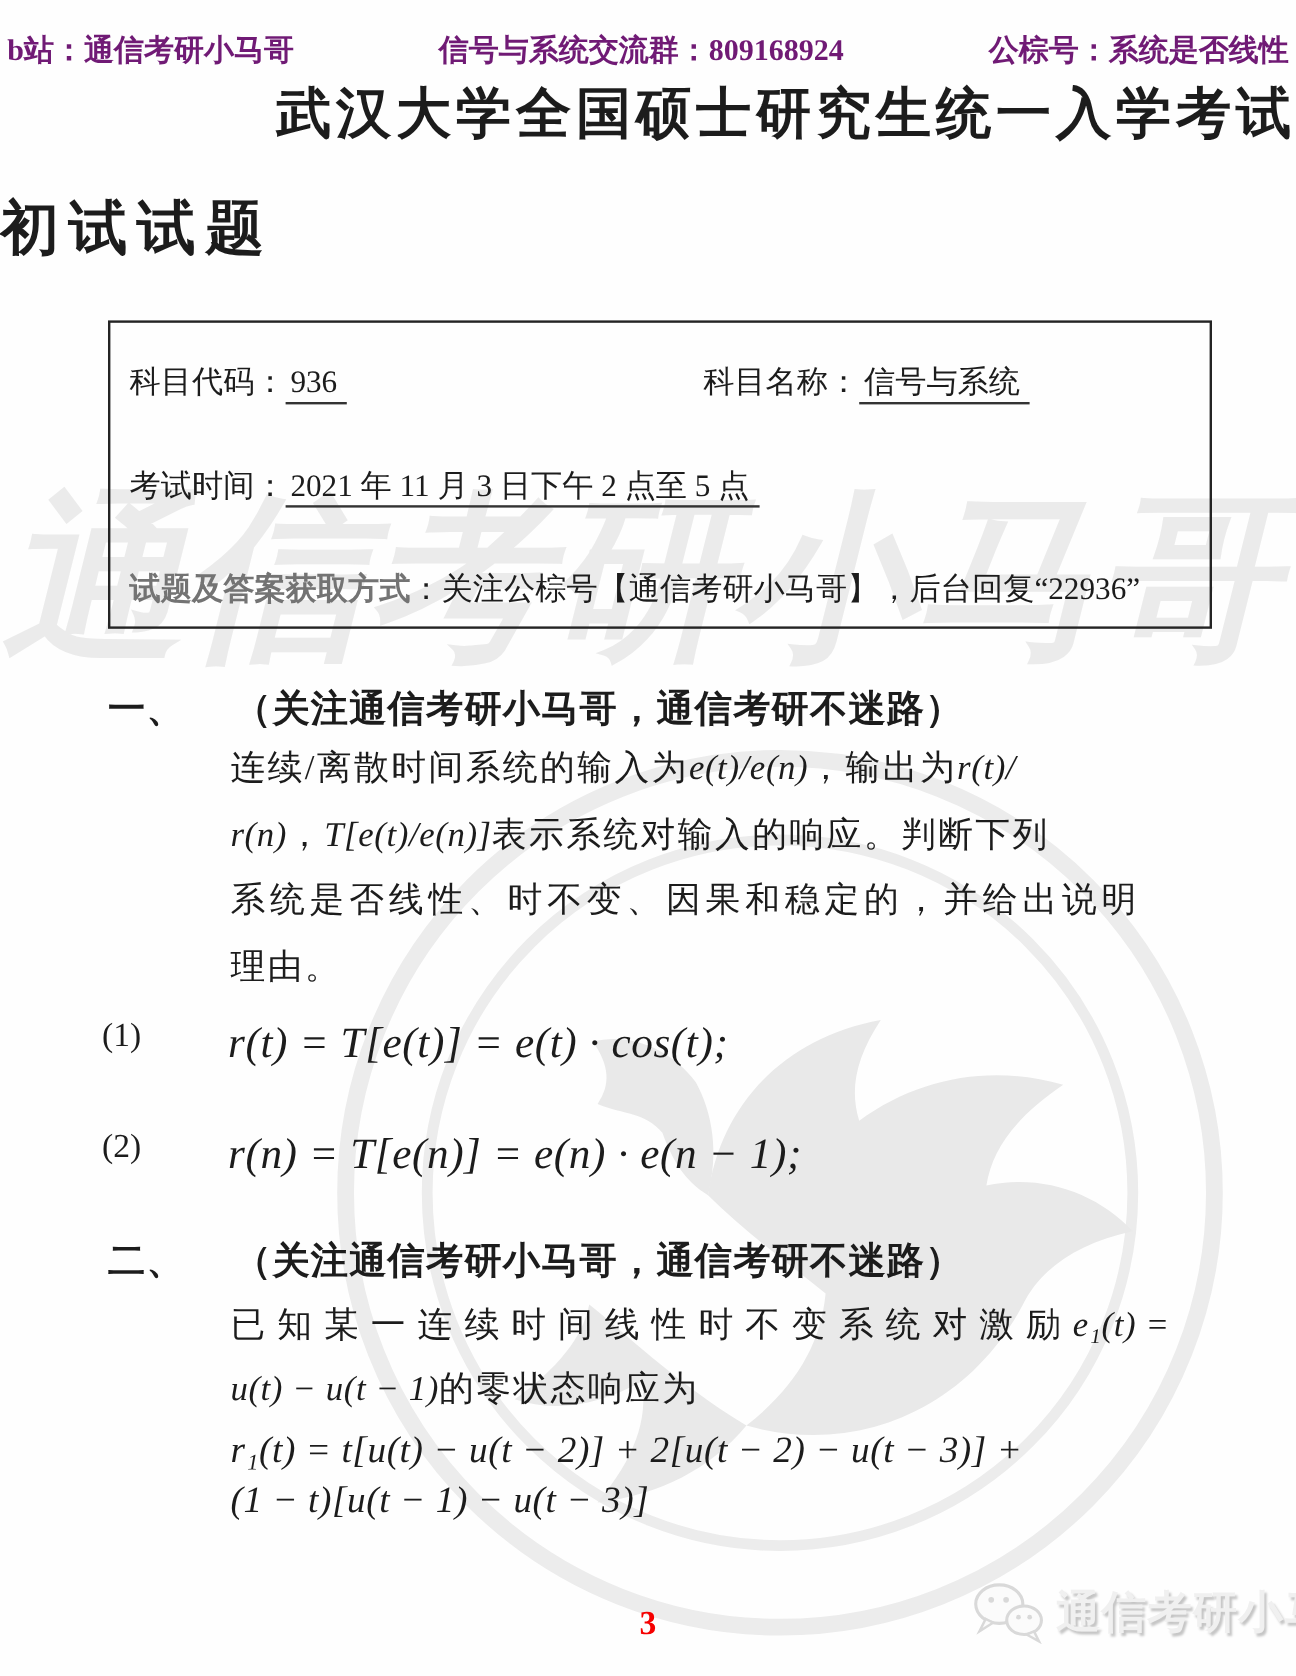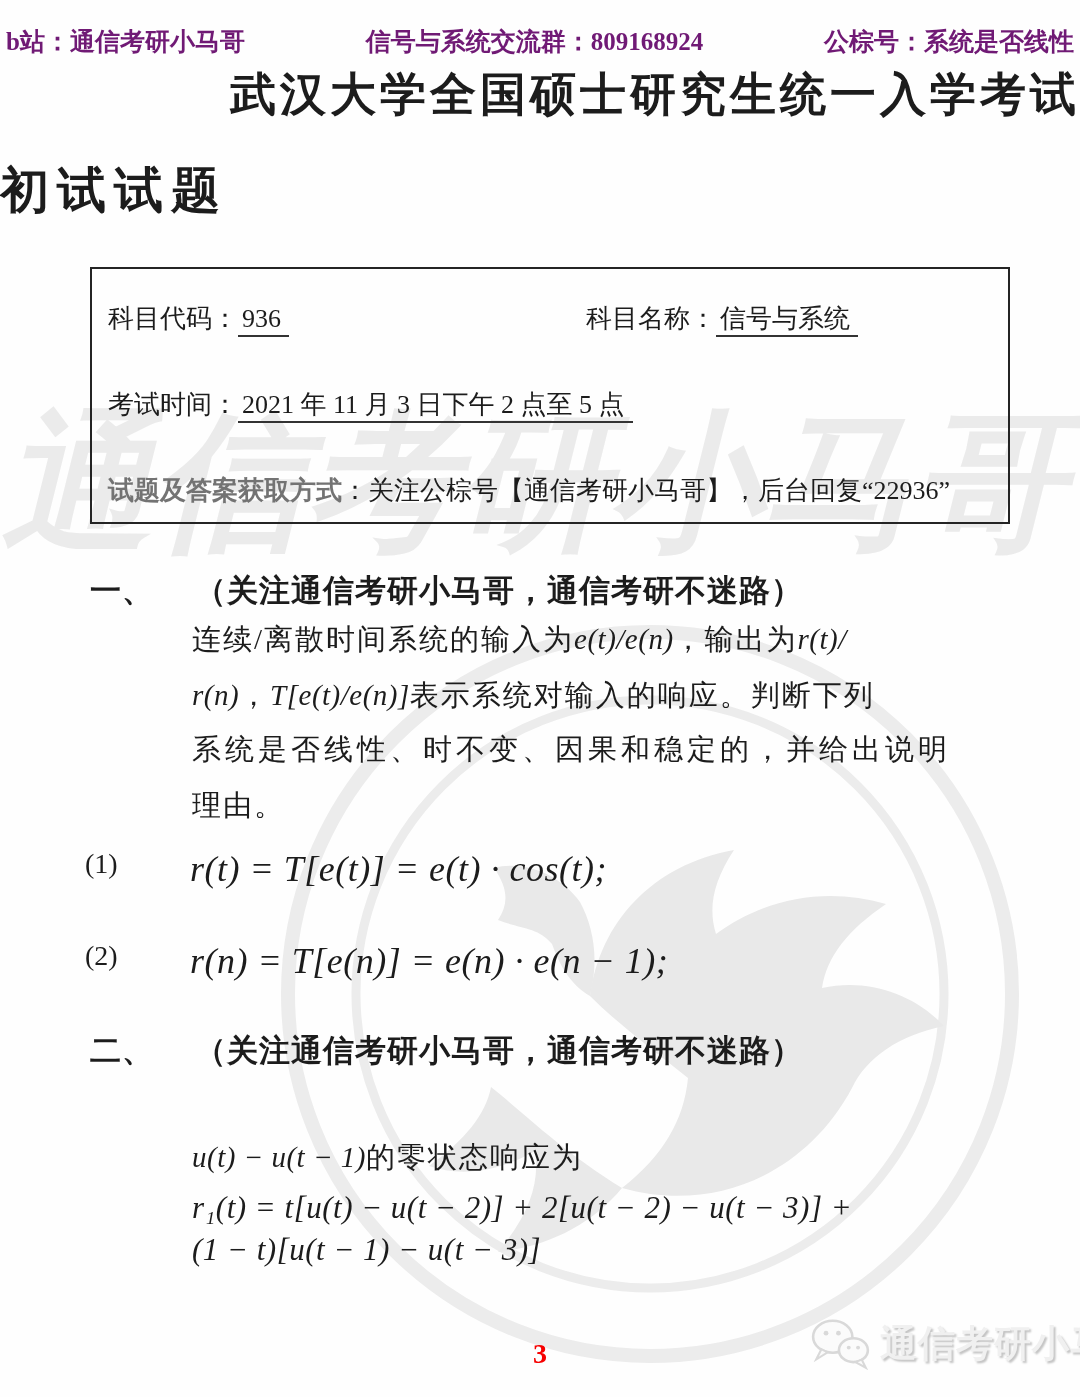--- a/index.html
+++ b/index.html
@@ -107,20 +107,23 @@
   </div>
   <div class="item" style="top:940px">
     <span class="inum">(2)</span>
     <span class="iformula math">r(n) = T[e(n)] = e(n) · e(n − 1);</span>
   </div>
 
   <div class="qhead" style="top:1030px">
     <span class="qnum">二、</span>
     <span class="qtitle">（关注通信考研小马哥，通信考研不迷路）</span>
   </div>
+  <div class="bline" style="top:1084px">
+    <span class="cn wide">已知某一连续时间线性时不变系统对激励</span><span class="math">e₁(t) =</span>
+  </div>
   <div class="bline" style="top:1138px">
     <span class="math">u(t) − u(t − 1)</span><span class="cn">的零状态响应为</span>
   </div>
   <div class="bline math" style="top:1190px;font-size:31px">r₁(t) = t[u(t) − u(t − 2)] + 2[u(t − 2) − u(t − 3)] +</div>
   <div class="bline math" style="top:1232px;font-size:31px">(1 − t)[u(t − 1) − u(t − 3)]</div>
 
   <div class="pagenum">3</div>
   <div class="brand-logo">
     <svg width="62" height="52" viewBox="0 0 60 50" aria-hidden="true">
       <ellipse cx="22" cy="18" rx="19" ry="15.5" fill="#fbfbfb" stroke="#d9d9d9" stroke-width="2.5"></ellipse>

